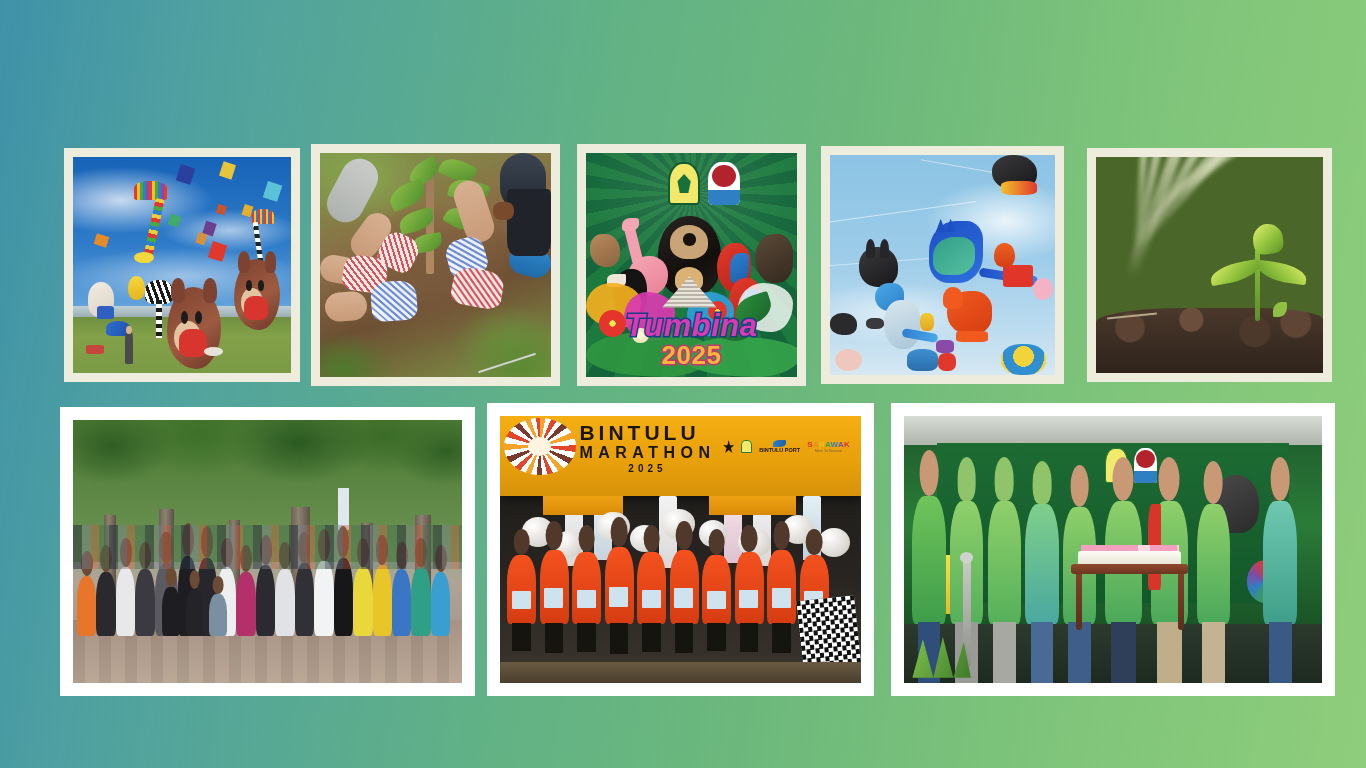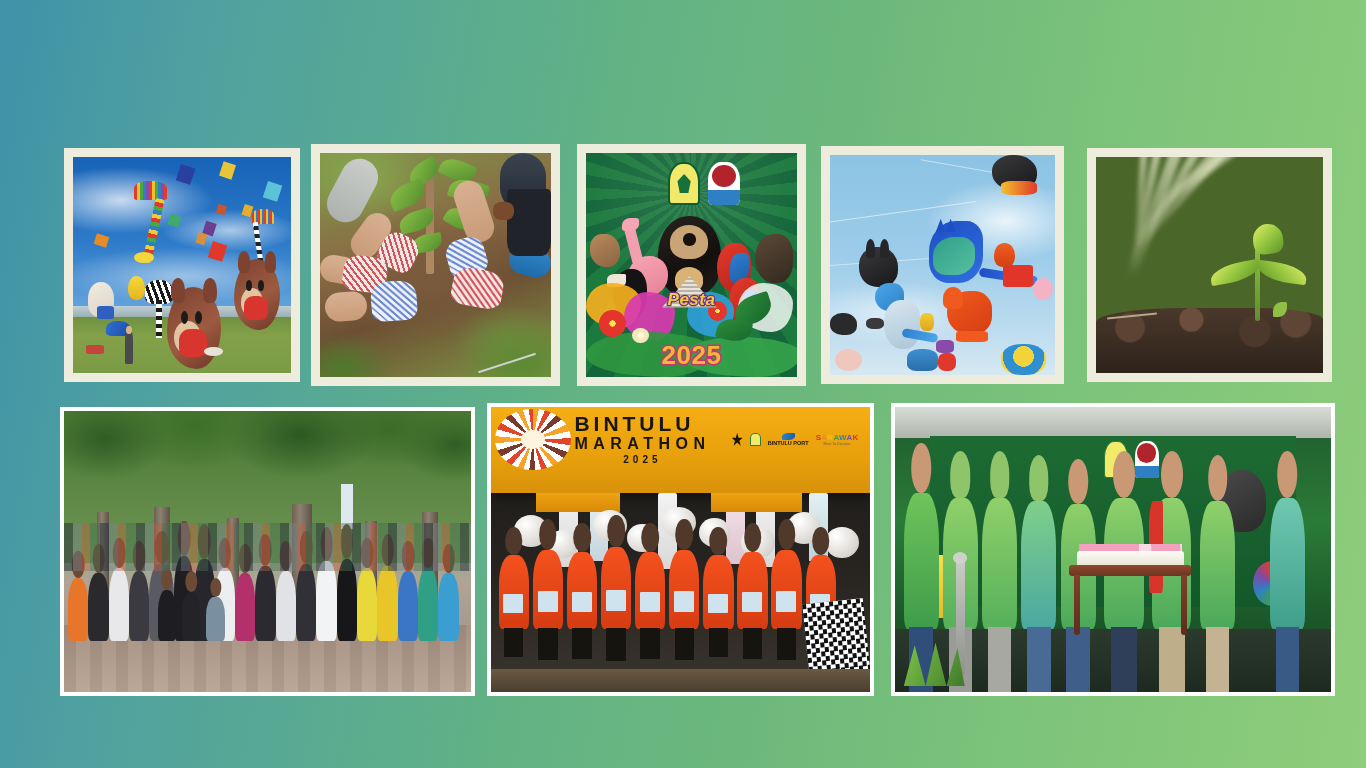--- a/index.html
+++ b/index.html
@@ -29,21 +29,21 @@
     white-space: nowrap;
   }
 
   
   .frame {
     position: absolute;
     background: #edecdd;
     padding: 9px;
     overflow: hidden;
   }
-  .frame.white { background: #ffffff; padding: 4px; }
+  .frame.white { background: #ffffff; padding: 13px; }
   .photo {
     position: relative;
     width: 100%; height: 100%;
     overflow: hidden;
     background: #8fb7cf;
   }
   .layer { position: absolute; inset: 0; }
 
   
   .sky-blue {
@@ -657,21 +657,21 @@
       <div class="splash" style="left:46%;top:82%;width:56%;height:18%;background:#34a24a;"></div>
 
       <div class="hibiscus" style="position:absolute;left:6%;top:70%;width:13%;height:12%;"></div>
       <div class="hibiscus" style="position:absolute;left:58%;top:66%;width:9%;height:9%;"></div>
       <div class="frond" style="left:70%;top:64%;width:18%;height:12%;transform:rotate(-18deg);"></div>
       <div class="frond" style="left:62%;top:74%;width:16%;height:10%;transform:rotate(14deg);"></div>
       <div style="position:absolute;left:22%;top:78%;width:8%;height:7%;background:radial-gradient(circle,#fff8d0 0 30%,#f2e9c0 31%);border-radius:50%;"></div>
 
       <div style="position:absolute;left:36%;top:55%;width:26%;height:14%;background:repeating-linear-gradient(#e8e4da 0 2px,#b8b3a6 2px 4px);clip-path:polygon(50% 0,100% 100%,0 100%);"></div>
 
-      <div class="poster-txt txt-pesta">Pesta</div>
+      <div class="poster-txt txt-tumbina">Tumbina</div>
       <div class="poster-txt txt-2025">2025</div>
     </div>
   </div>
 
   <div class="frame" style="left:821px; top:146px; width:243px; height:238px;">
     <div class="photo sky-pale">
 
       <div style="position:absolute;left:-5%;top:26%;width:70%;height:1px;background:rgba(255,255,255,.55);transform:rotate(-8deg);"></div>
       <div style="position:absolute;left:-5%;top:48%;width:60%;height:1px;background:rgba(255,255,255,.45);transform:rotate(-4deg);"></div>
       <div style="position:absolute;left:40%;top:6%;width:45%;height:1px;background:rgba(255,255,255,.5);transform:rotate(10deg);"></div>

